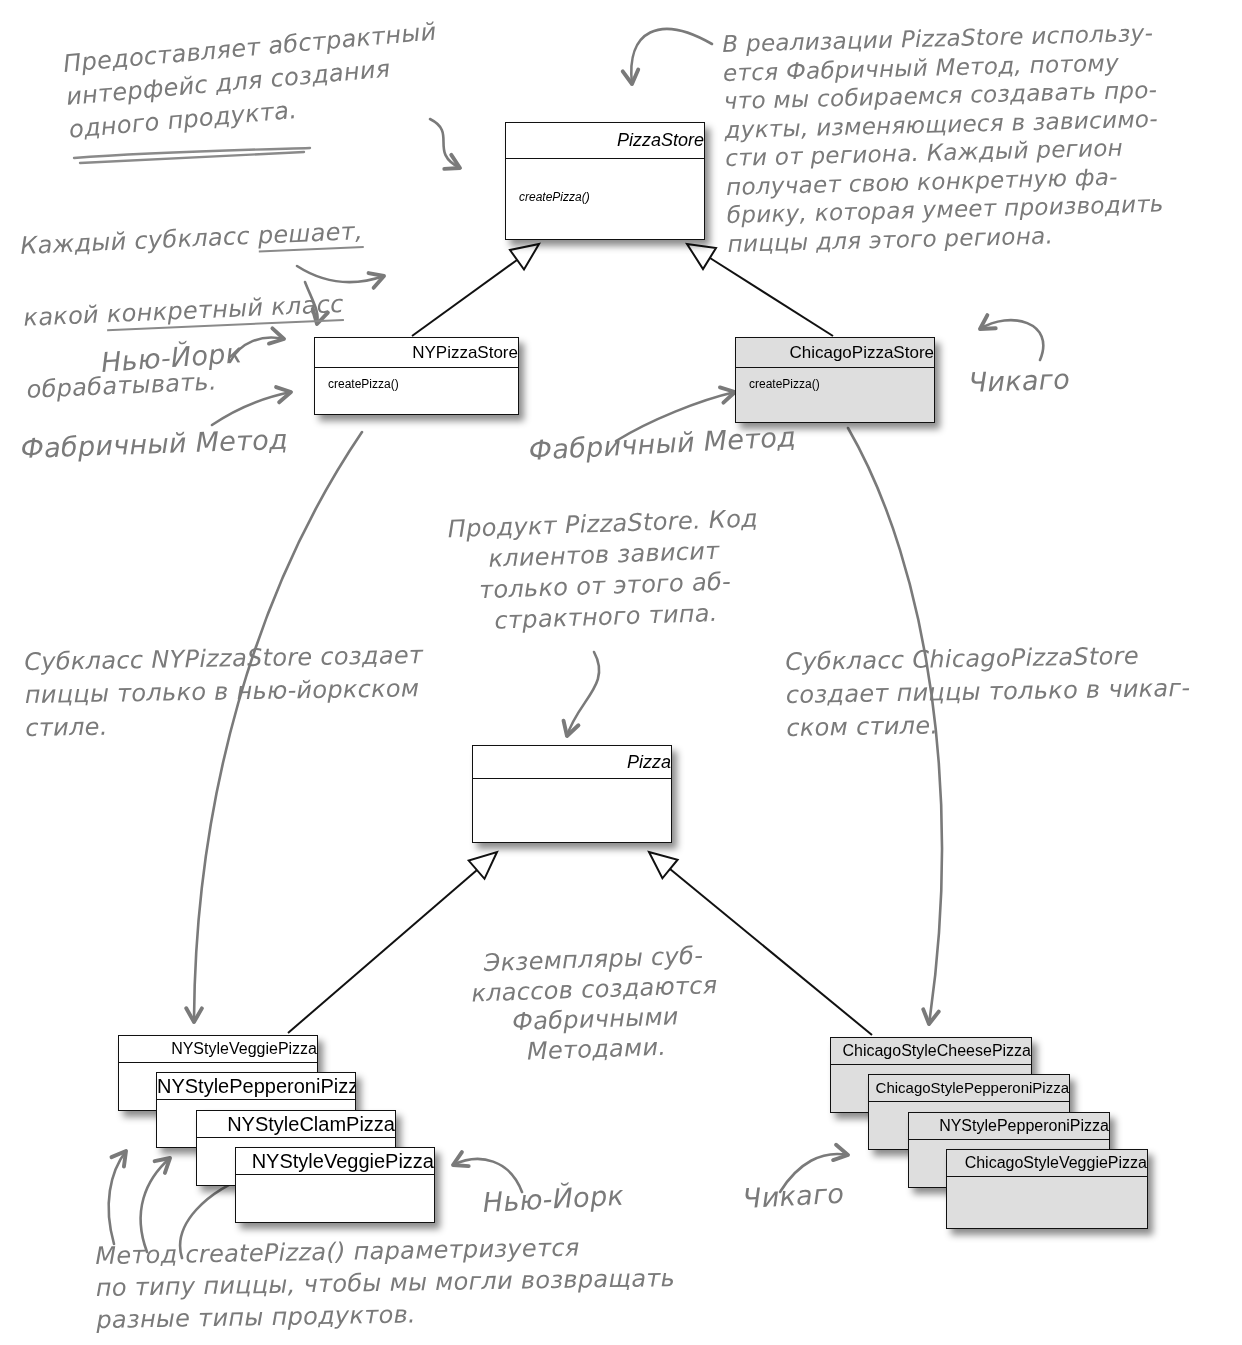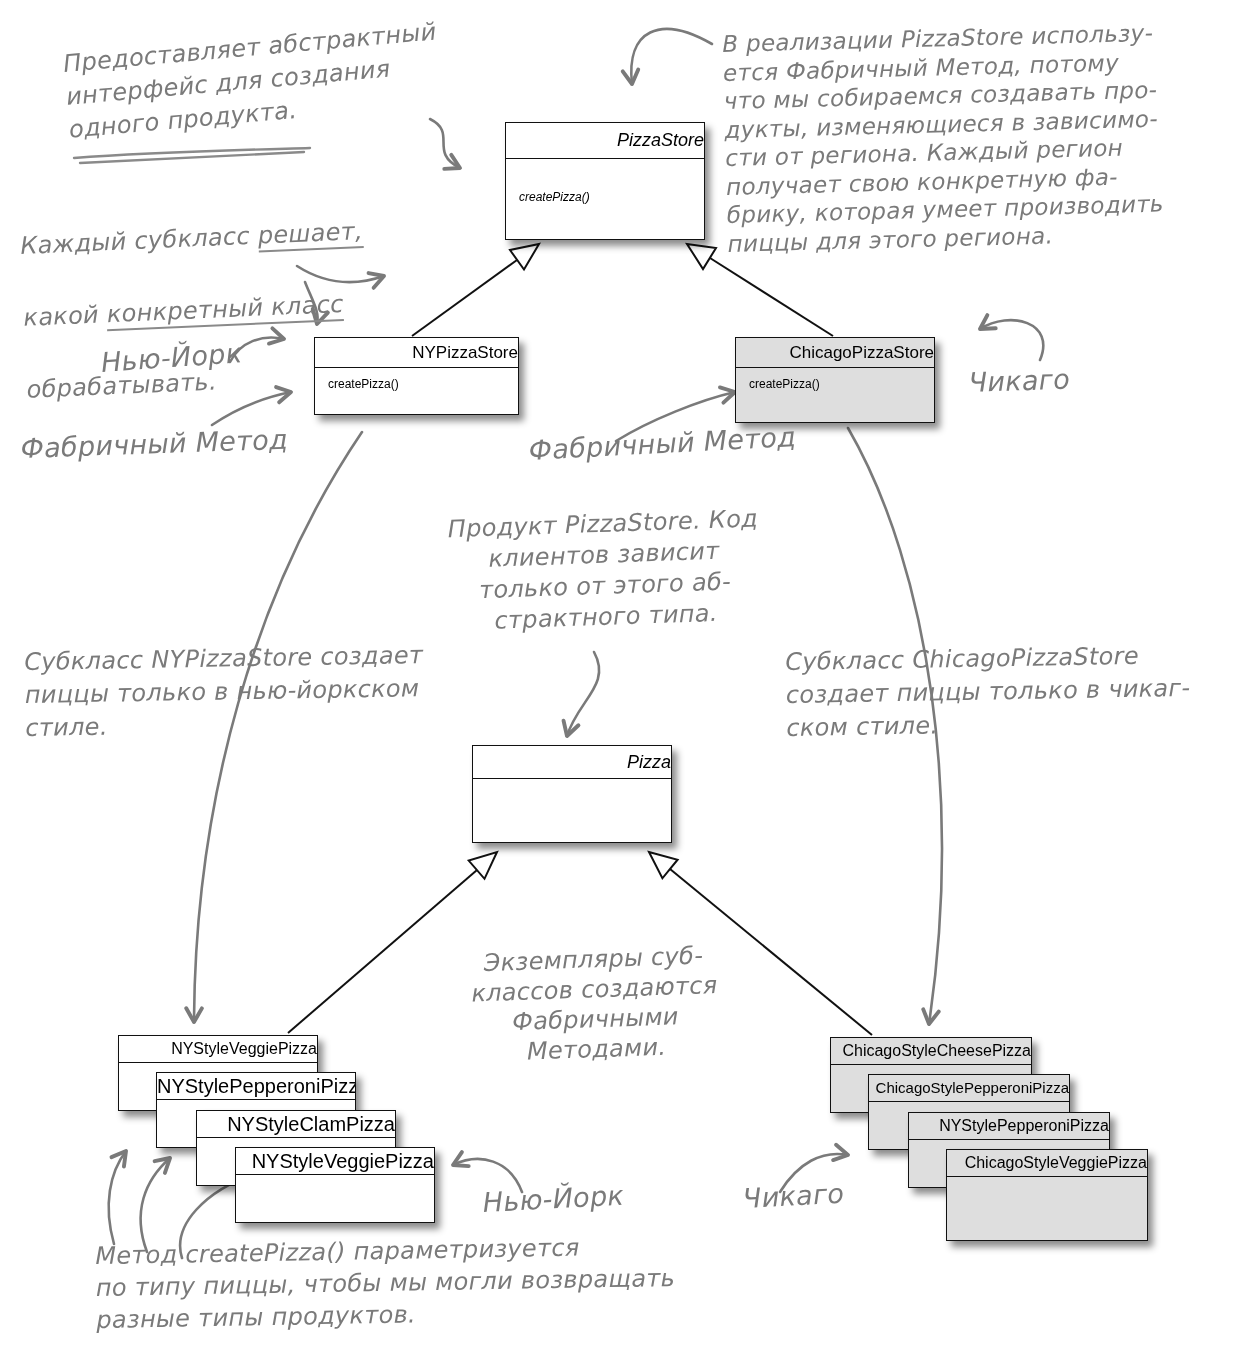--- a/index.html
+++ b/index.html
@@ -122,21 +122,21 @@
 
   <div class="uml gray" style="left:830px;top:1037px;width:202px;height:76px;z-index:1">
     <div class="title" style="line-height:26px;font-size:16px">ChicagoStyleCheesePizza</div>
   </div>
   <div class="uml gray" style="left:868px;top:1074px;width:202px;height:76px;z-index:2">
     <div class="title" style="line-height:26px;font-size:15px">ChicagoStylePepperoniPizza</div>
   </div>
   <div class="uml gray" style="left:908px;top:1112px;width:202px;height:76px;z-index:3">
     <div class="title" style="line-height:26px;font-size:16px">NYStylePepperoniPizza</div>
   </div>
-  <div class="uml gray" style="left:946px;top:1149px;width:202px;height:92px;z-index:4">
+  <div class="uml gray" style="left:946px;top:1149px;width:202px;height:80px;z-index:4">
     <div class="title" style="line-height:26px;font-size:16px">ChicagoStyleVeggiePizza</div>
   </div>
 
   <div class="hand" style="left:62px;top:48px;transform:rotate(-5deg)">Предоставляет абстрактный
 интерфейс для создания
 одного продукта.</div>
 
   <div class="hand" style="left:18px;top:192px;line-height:36px;transform:rotate(-2.5deg)">
     <span>Каждый субкласс </span><span class="u">решает,</span><br>
     <span>какой </span><span class="u">конкретный класс</span><br>

